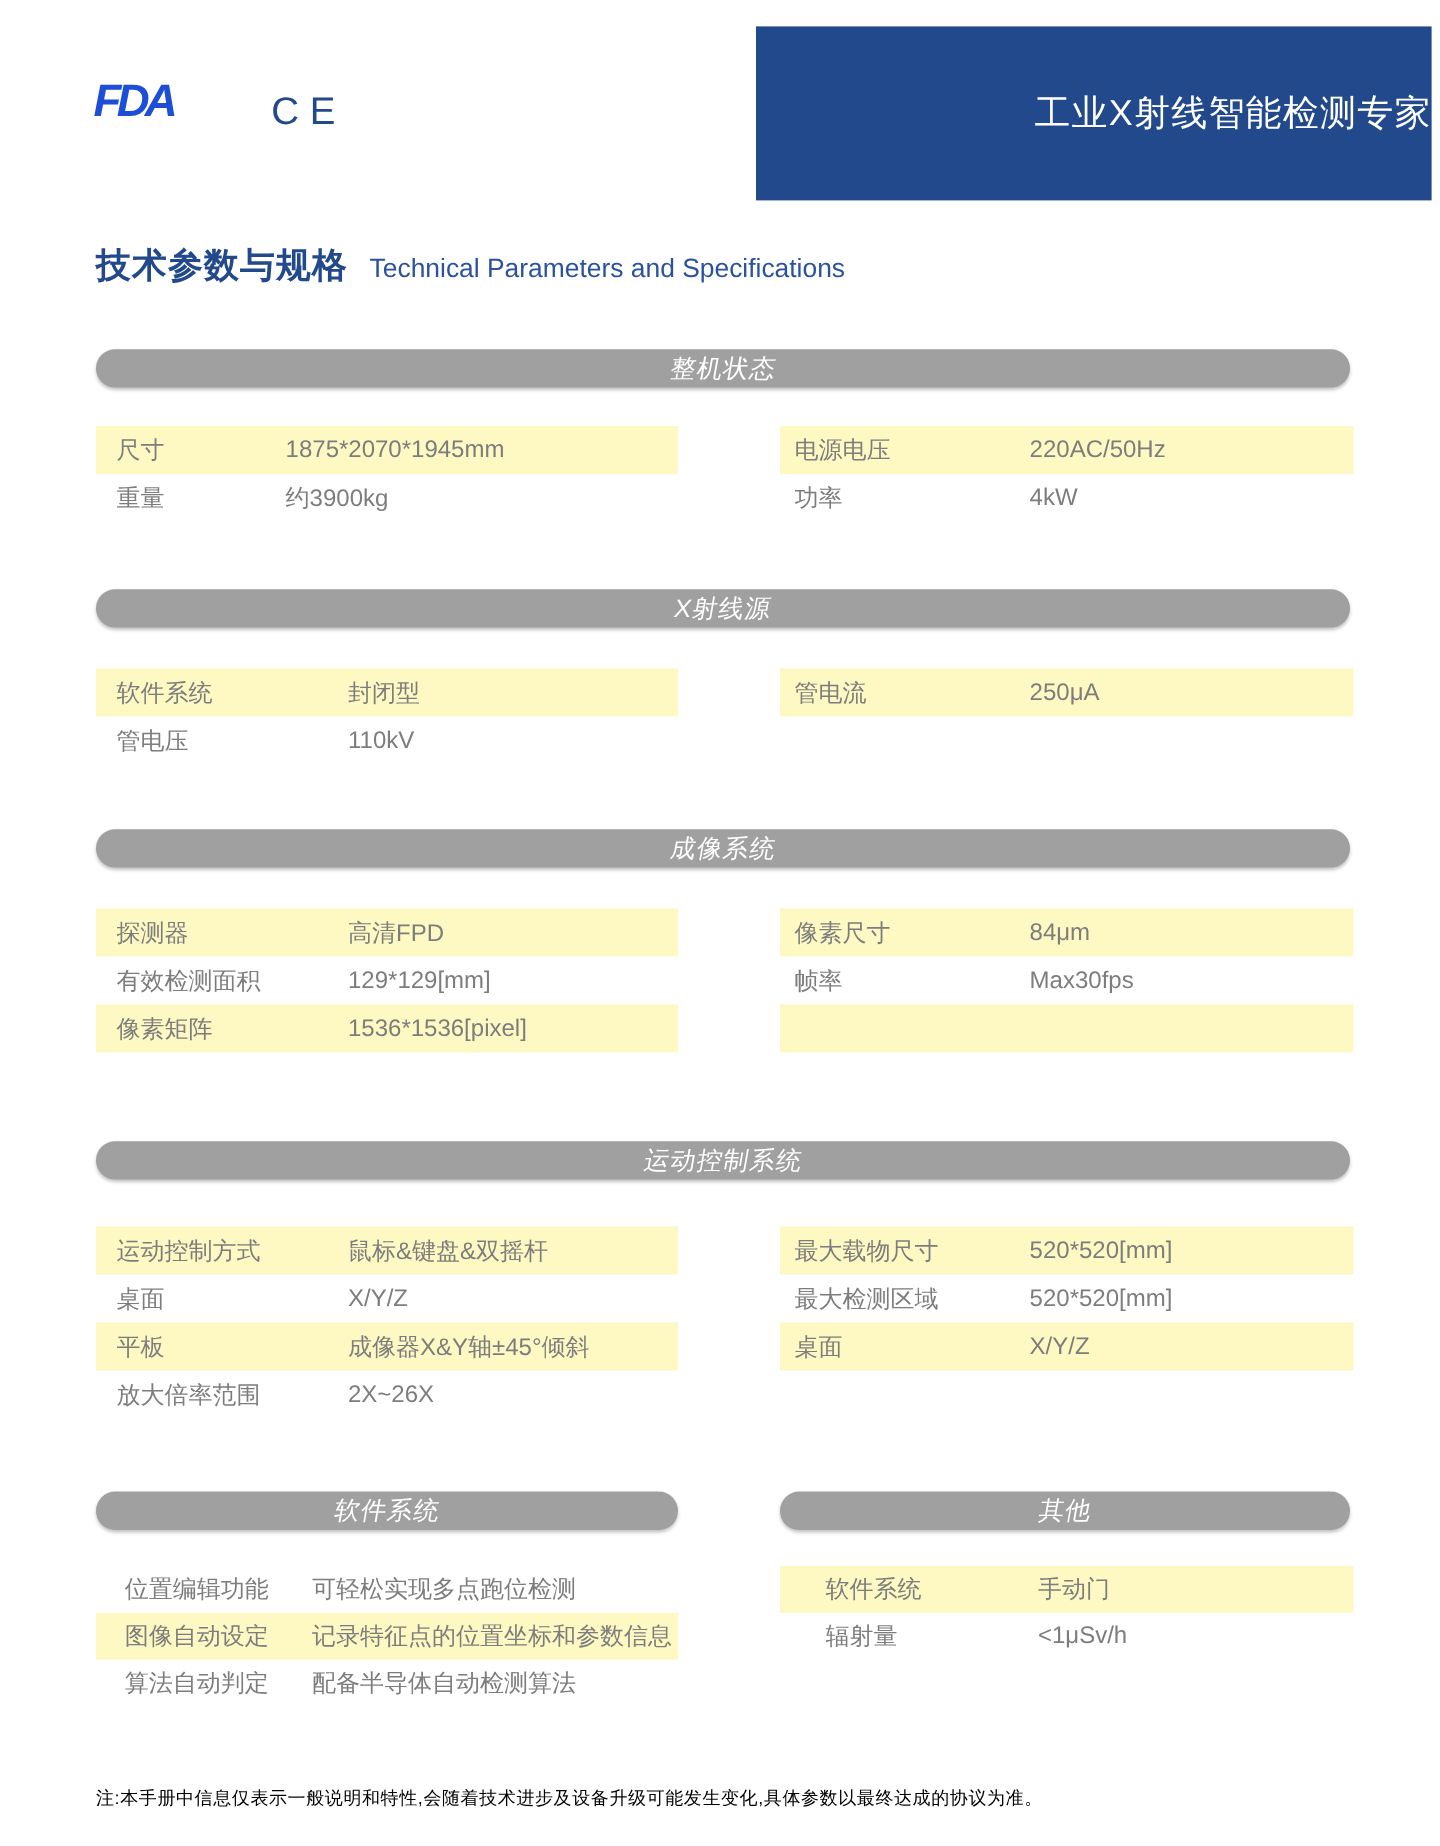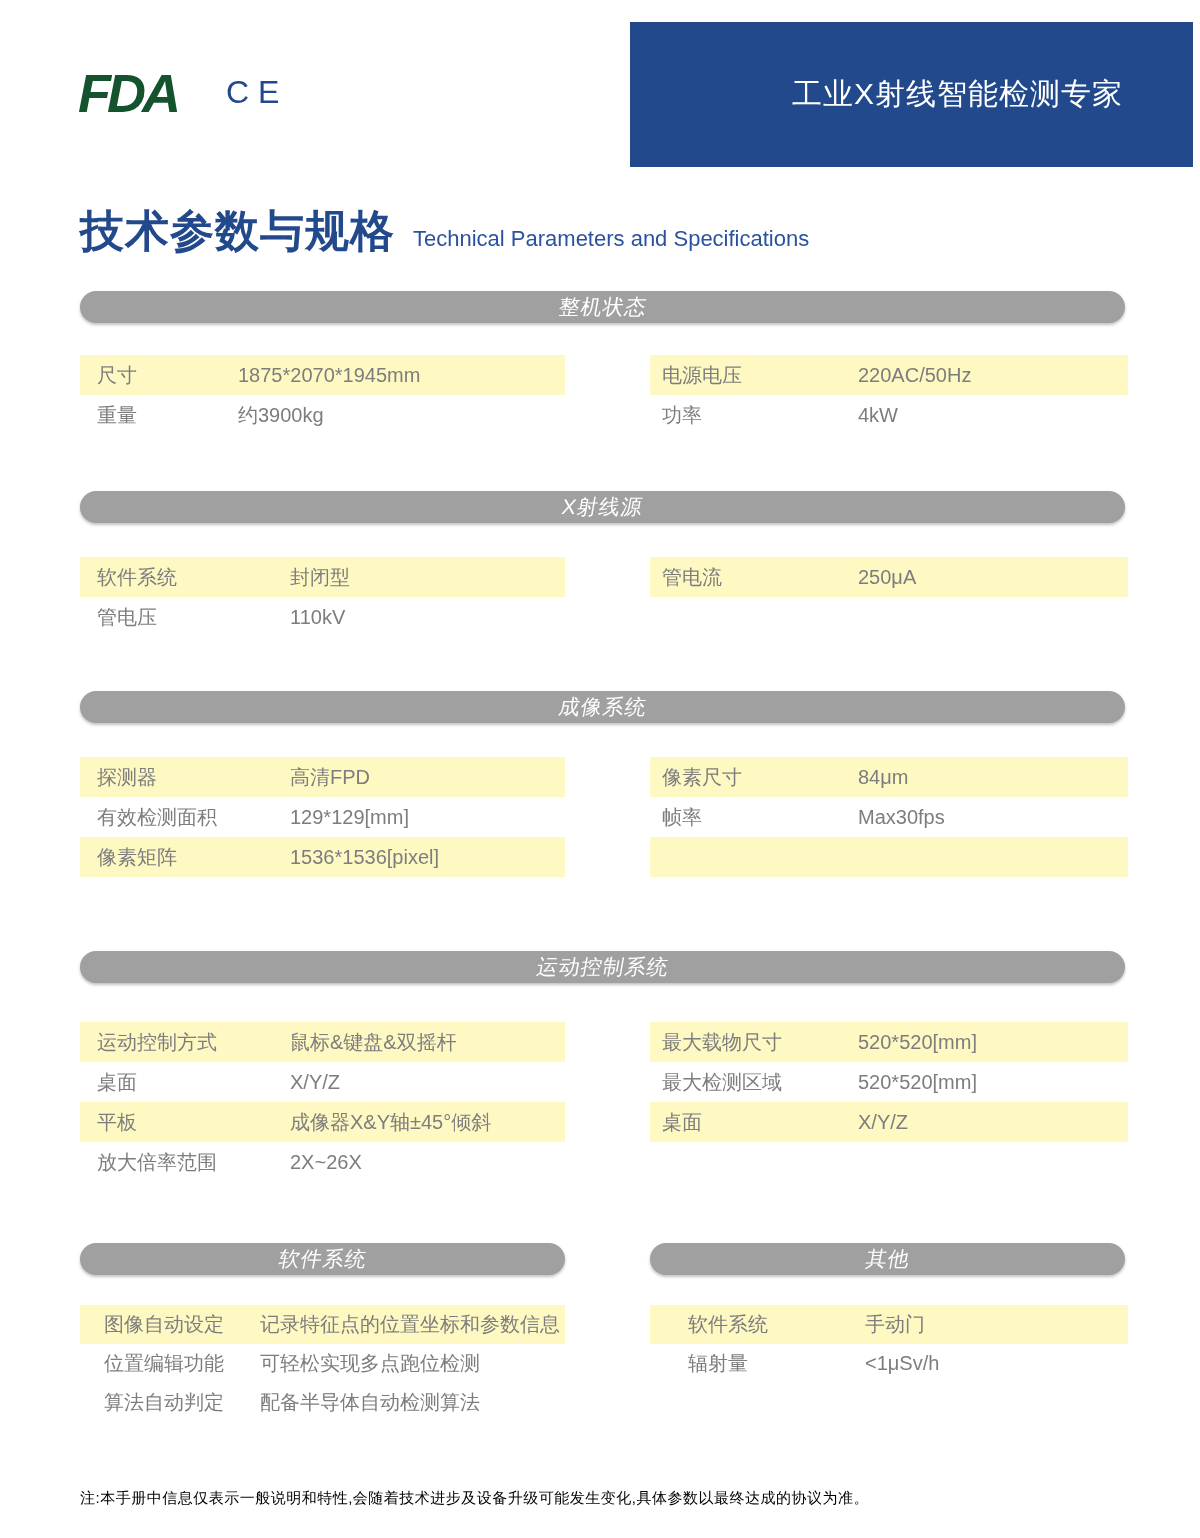--- a/index.html
+++ b/index.html
@@ -6,44 +6,44 @@
   .page{
     position:relative;
     width:1200px;height:1538px;
     background:#ffffff;
     font-family:"Liberation Sans","DejaVu Sans",sans-serif;
     overflow:hidden;
   }
   
   .fda-logo{
     position:absolute;left:78px;top:66px;
-    color:#14532d;font-size:54px;font-weight:800;
+    color:#1d4ed8;font-size:38px;font-weight:800;
     letter-spacing:-4px;line-height:1;
     font-style:italic;
   }
   .ce-logo{
     position:absolute;left:226px;top:76px;
     color:#21498b;font-size:32px;font-weight:400;
     letter-spacing:9px;line-height:1;
   }
   
   .header-banner{
     position:absolute;left:630px;top:22px;width:563px;height:145px;
     background:#21498b;box-sizing:border-box;
     display:flex;flex-direction:column;justify-content:center;align-items:flex-end;
-    padding-right:70px;color:#ffffff;
+    color:#ffffff;
   }
   .header-banner .zh{font-size:30px;letter-spacing:1px;}
   .header-banner .en{font-size:21px;margin-top:7px;color:#eef2f8;}
   
   .page-title{
     position:absolute;left:80px;top:202px;
     display:flex;align-items:baseline;
   }
-  .page-title .zh{font-size:44px;font-weight:bold;color:#21498b;letter-spacing:1px;}
+  .page-title .zh{font-size:29px;font-weight:bold;color:#21498b;letter-spacing:1px;}
   .page-title .en{font-size:22px;color:#2b529e;margin-left:18px;}
   
   .bar{
     position:absolute;height:32px;background:#a0a0a0;border-radius:16px;
     display:flex;align-items:center;justify-content:center;
     color:#ffffff;font-size:21px;
     box-shadow:0 2px 3px rgba(120,120,120,0.45);
   }
   .bar .bar-text{display:inline-block;transform:skewX(-10deg);letter-spacing:1px;}
   
@@ -189,29 +189,29 @@
     <div class="row shaded">
       <span class="lbl">桌面</span>
       <span class="val">X/Y/Z</span>
     </div>
   </div>
 
   <div class="bar" style="left:80px;top:1243px;width:485px;">
     <span class="bar-text">软件系统</span>
   </div>
   <div class="col" style="left:80px;top:1305px;width:485px;--pl:24px;--lw:156px;--rh:39px;">
+    <div class="row">
+      <span class="lbl">位置编辑功能</span>
+      <span class="val">可轻松实现多点跑位检测</span>
+    </div>
     <div class="row shaded">
       <span class="lbl">图像自动设定</span>
       <span class="val">记录特征点的位置坐标和参数信息</span>
     </div>
     <div class="row">
-      <span class="lbl">位置编辑功能</span>
-      <span class="val">可轻松实现多点跑位检测</span>
-    </div>
-    <div class="row">
       <span class="lbl">算法自动判定</span>
       <span class="val">配备半导体自动检测算法</span>
     </div>
   </div>
 
   <div class="bar" style="left:650px;top:1243px;width:475px;">
     <span class="bar-text">其他</span>
   </div>
   <div class="col" style="left:650px;top:1305px;width:478px;--pl:38px;--lw:177px;--rh:39px;">
     <div class="row shaded">

